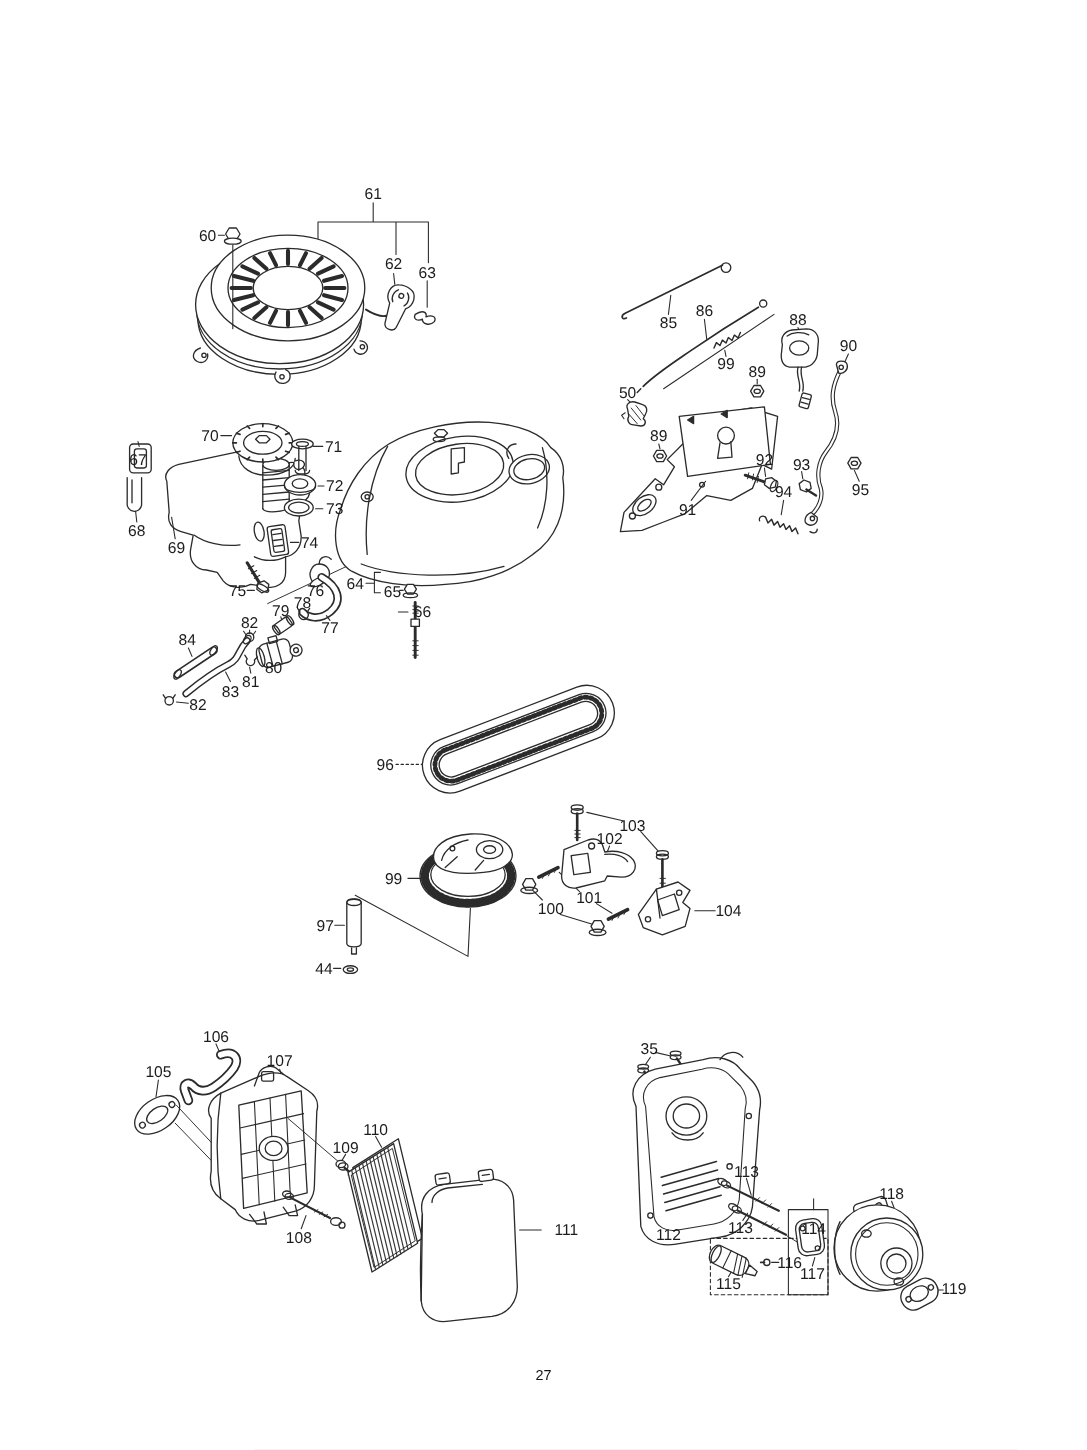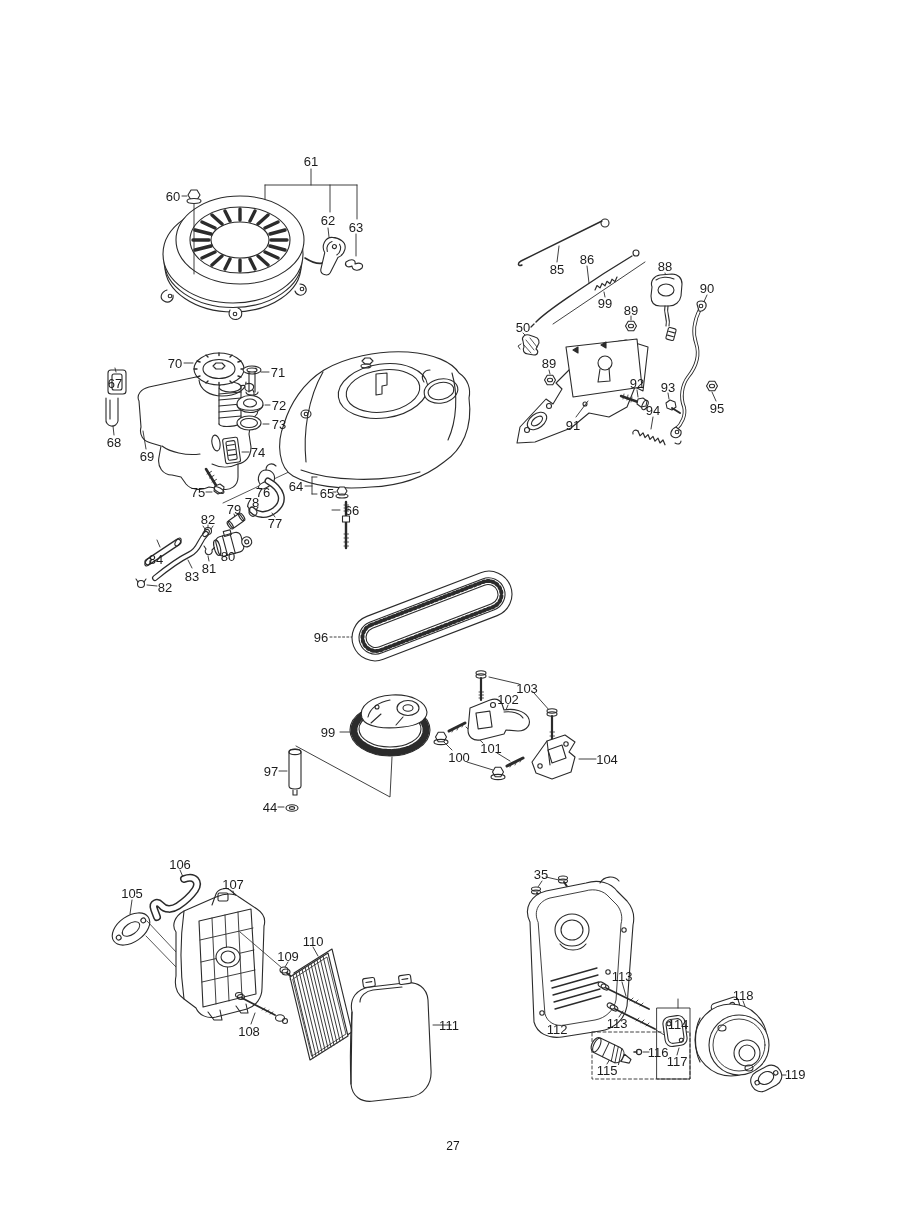--- a/index.html
+++ b/index.html
@@ -562,21 +562,21 @@
       <div class="part-label" style="left: 312px; top: 510px; margin-left: 40px;">66</div>
 
       <div class="part-label" style="left: 252px; top: 502px;">78</div>
 
       <div class="part-label" style="left: 234px; top: 509px;">79</div>
 
       <div class="part-label" style="left: 275px; top: 523px;">77</div>
 
       <div class="part-label" style="left: 208px; top: 519px;">82</div>
 
-      <div class="part-label" style="left: 156px; top: 533px; margin-top: 26px;">84</div>
+      <div class="part-label" style="left: 156px; top: 533px;">84</div>
 
       <div class="part-label" style="left: 228px; top: 556px;">80</div>
 
       <div class="part-label" style="left: 209px; top: 568px;">81</div>
 
       <div class="part-label" style="left: 192px; top: 576px;">83</div>
 
       <div class="part-label" style="left: 165px; top: 587px;">82</div>
 
       <div class="part-label" style="left: 557px; top: 269px;">85</div>
@@ -628,21 +628,21 @@
       <div class="part-label" style="left: 132px; top: 893px;">105</div>
 
       <div class="part-label" style="left: 233px; top: 884px;">107</div>
 
       <div class="part-label" style="left: 313px; top: 941px;">110</div>
 
       <div class="part-label" style="left: 288px; top: 956px;">109</div>
 
       <div class="part-label" style="left: 249px; top: 1031px;">108</div>
 
-      <div class="part-label" style="left: 449px; top: 1025px;">111</div>
+      <div class="part-label" style="left: 472px; top: 1025px;">111</div>
 
       <div class="part-label" style="left: 541px; top: 874px;">35</div>
 
       <div class="part-label" style="left: 622px; top: 976px;">113</div>
 
       <div class="part-label" style="left: 678px; top: 993px; margin-top: 31px;">114</div>
 
       <div class="part-label" style="left: 743px; top: 995px;">118</div>
 
       <div class="part-label" style="left: 617px; top: 1023px;">113</div>

